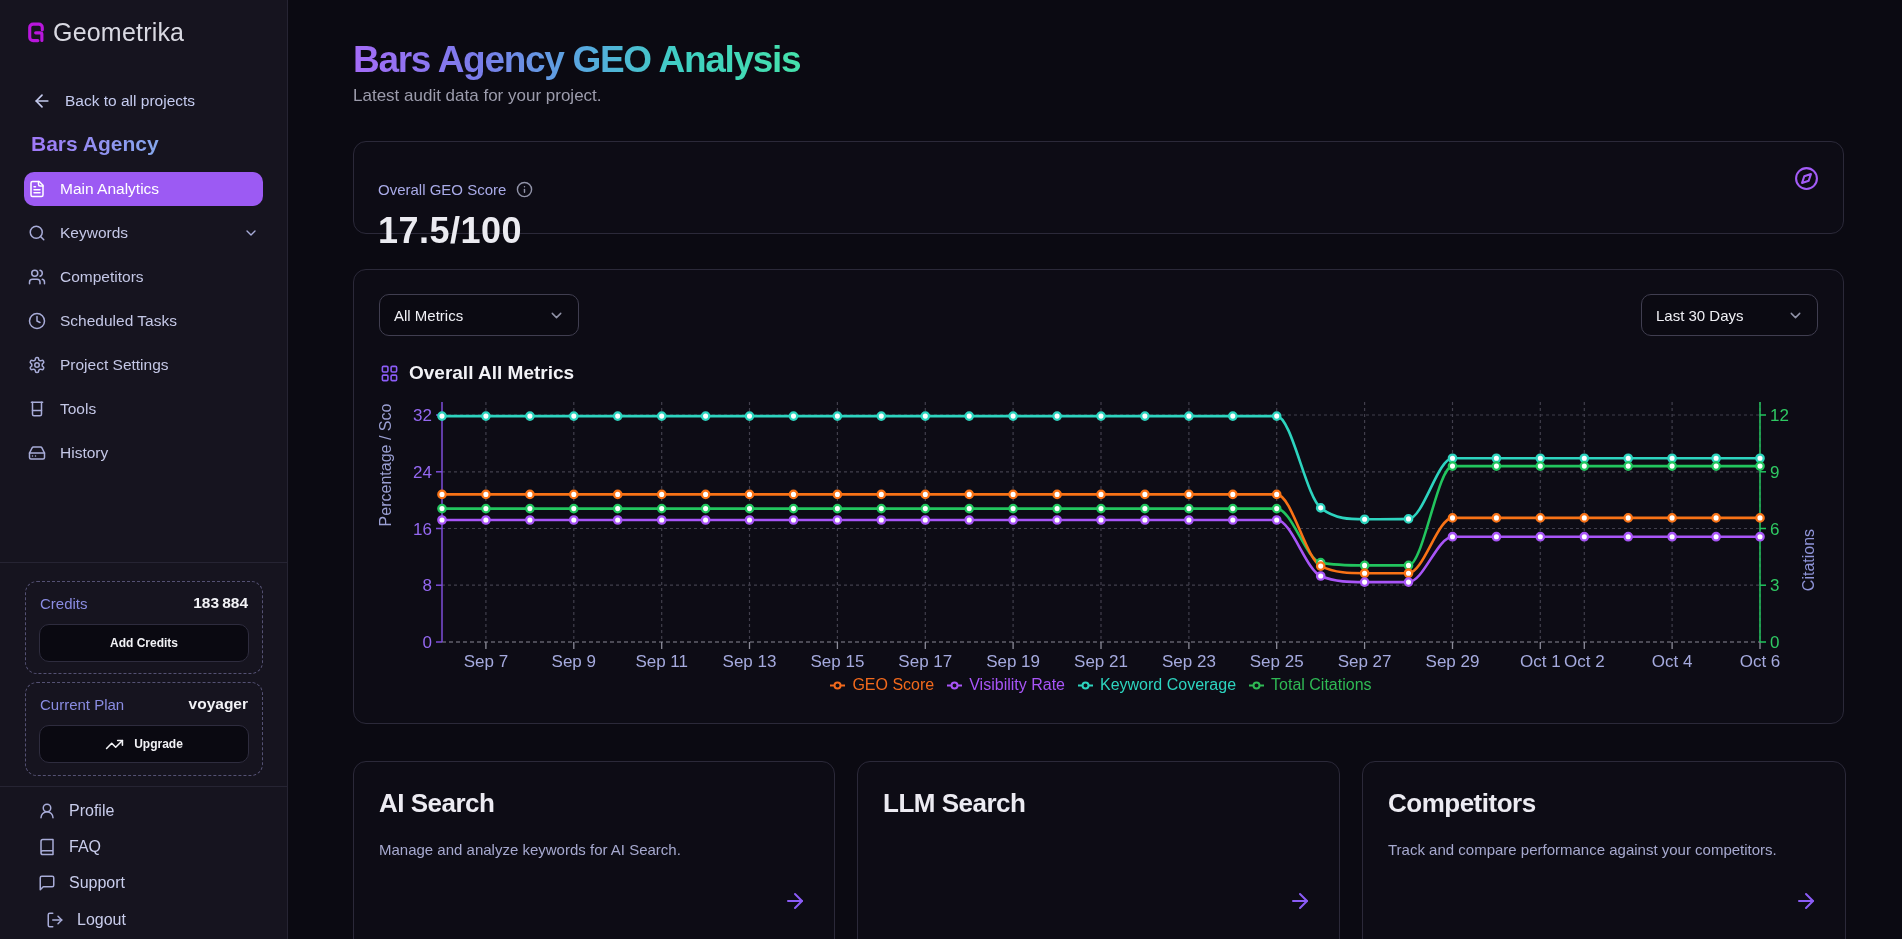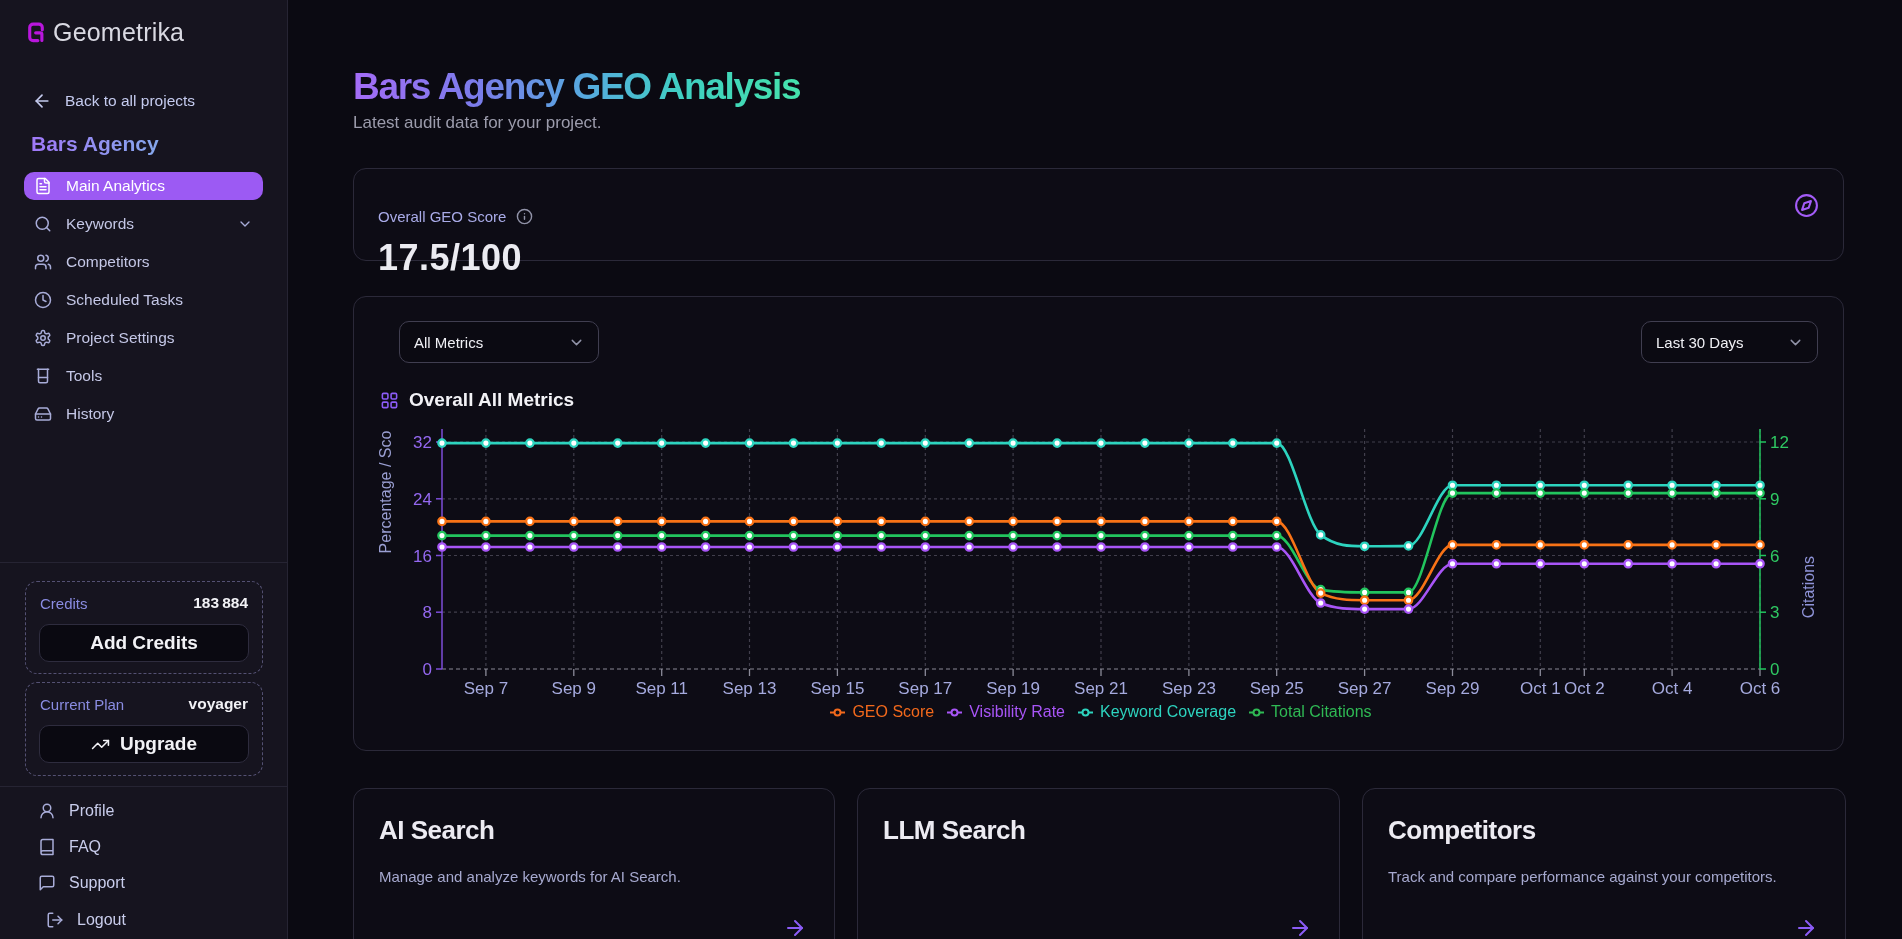--- a/index.html
+++ b/index.html
@@ -7,50 +7,50 @@
 .sidebar { position:fixed; left:0; top:0; width:288px; height:939px; background:#16141f;
   border-right:1px solid #262433; }
 .logo { position:absolute; left:27px; top:18px; display:flex; align-items:center; gap:8px; }
 .logo-t { font-size:25px; font-weight:400; color:#d9d9e2; letter-spacing:.2px; }
 .back { position:absolute; left:32px; top:91px; display:flex; align-items:center; gap:13px;
   color:#c5cbef; font-size:15.5px; }
 .proj { position:absolute; left:31px; top:132px; font-size:21px; font-weight:700;
   background:linear-gradient(90deg,#a078f8,#85a8ec); -webkit-background-clip:text;
   background-clip:text; color:transparent; }
 .nav { position:absolute; left:24px; top:172px; width:239px; }
-.nav-item { height:28px; margin-bottom:10px; display:flex; align-items:center; gap:14px;
-  padding:0 10px; border-radius:10px; color:#c4c7e6; font-size:15.5px; }
+.nav-item { height:34px; margin-bottom:10px; display:flex; align-items:center; gap:14px;
+  padding:0 4px; border-radius:10px; color:#c4c7e6; font-size:15.5px; }
 .nav-item svg { flex:0 0 auto; }
 .nav-item.active { background:#9c5af3; color:#fff; }
 .nav-item .chev { margin-left:auto; }
 .divider { position:absolute; left:0; width:288px; border-top:1px solid #262433; }
 .dashbox { position:absolute; left:25px; width:238px; border:1px dashed #545173; border-radius:12px; padding:12px 13px 20px; }
 .dashrow { display:flex; justify-content:space-between; align-items:center; padding:0 1px; }
 .dashlabel { color:#8a8ce2; font-size:15px; }
 .dashval { color:#f2f2f6; font-size:15.5px; font-weight:700; }
 .sbtn { margin-top:12px; height:38px; width:100%; background:#0a0911; border:1px solid #2e2c3e;
   border-radius:10px; display:flex; align-items:center; justify-content:center; gap:10px;
-  color:#f2f2f6; font-size:19px; font-weight:700; }
+  color:#f2f2f6; font-size:12px; font-weight:700; }
 .blink { position:absolute; left:38px; display:flex; align-items:center; gap:13px;
   color:#c9cdec; font-size:16px; }
 .main { margin-left:288px; padding:0 0 0 65px; }
-h1 { margin-top:66px; font-size:37px; font-weight:700; letter-spacing:-1.3px;
+h1 { margin-top:39px; font-size:37px; font-weight:700; letter-spacing:-1.3px;
   background:linear-gradient(90deg,#a46cf7 0%,#7a7cea 28%,#56aadf 52%,#3fd0c2 74%,#45e2ab 100%);
   -webkit-background-clip:text; background-clip:text; color:transparent; width:fit-content; }
 .sub { margin-top:5px; font-size:17px; color:#9c9cac; }
 .card { width:1491px; background:#0d0c15; border:1px solid #2b2939; border-radius:13px; position:relative; }
 .score-card { margin-top:35px; height:93px; padding:39px 24px; }
 .score-label { display:flex; align-items:center; gap:10px; color:#a9abe8; font-size:15px; }
 .score-val { margin-top:12px; font-size:36px; font-weight:700; color:#ebebf1; letter-spacing:.5px; }
 .compass { position:absolute; right:24px; top:24px; }
 .chart-card { margin-top:35px; height:455px; }
 .dd { position:absolute; top:24px; height:42px; background:#0b0a12; border:1px solid #403e50;
   border-radius:10px; display:flex; align-items:center; justify-content:space-between;
   padding:0 13px 0 14px; font-size:15px; color:#f0f0f5; }
-.dd.left { left:25px; width:200px;margin-left:20px; }
+.dd.left { left:25px; width:200px; }
 .dd.right { right:25px; width:177px; }
 .ctitle { position:absolute; left:26px; top:92px; display:flex; align-items:center; gap:10px;
   font-size:19px; font-weight:700; color:#f2f2f6; }
 .chartsvg { position:absolute; left:0; top:0; }
 .legend { position:absolute; left:88px; top:406px; width:1318px; display:flex;
   justify-content:center; gap:13px; font-size:16px; }
 .litem { display:flex; align-items:center; gap:7px; }
 .row3 { margin-top:37px; display:flex; gap:22px; }
 .card3 { width:482px; height:200px; background:#0d0c15; border:1px solid #2b2939;
   border-radius:13px; padding:21px 25px; position:relative; }

